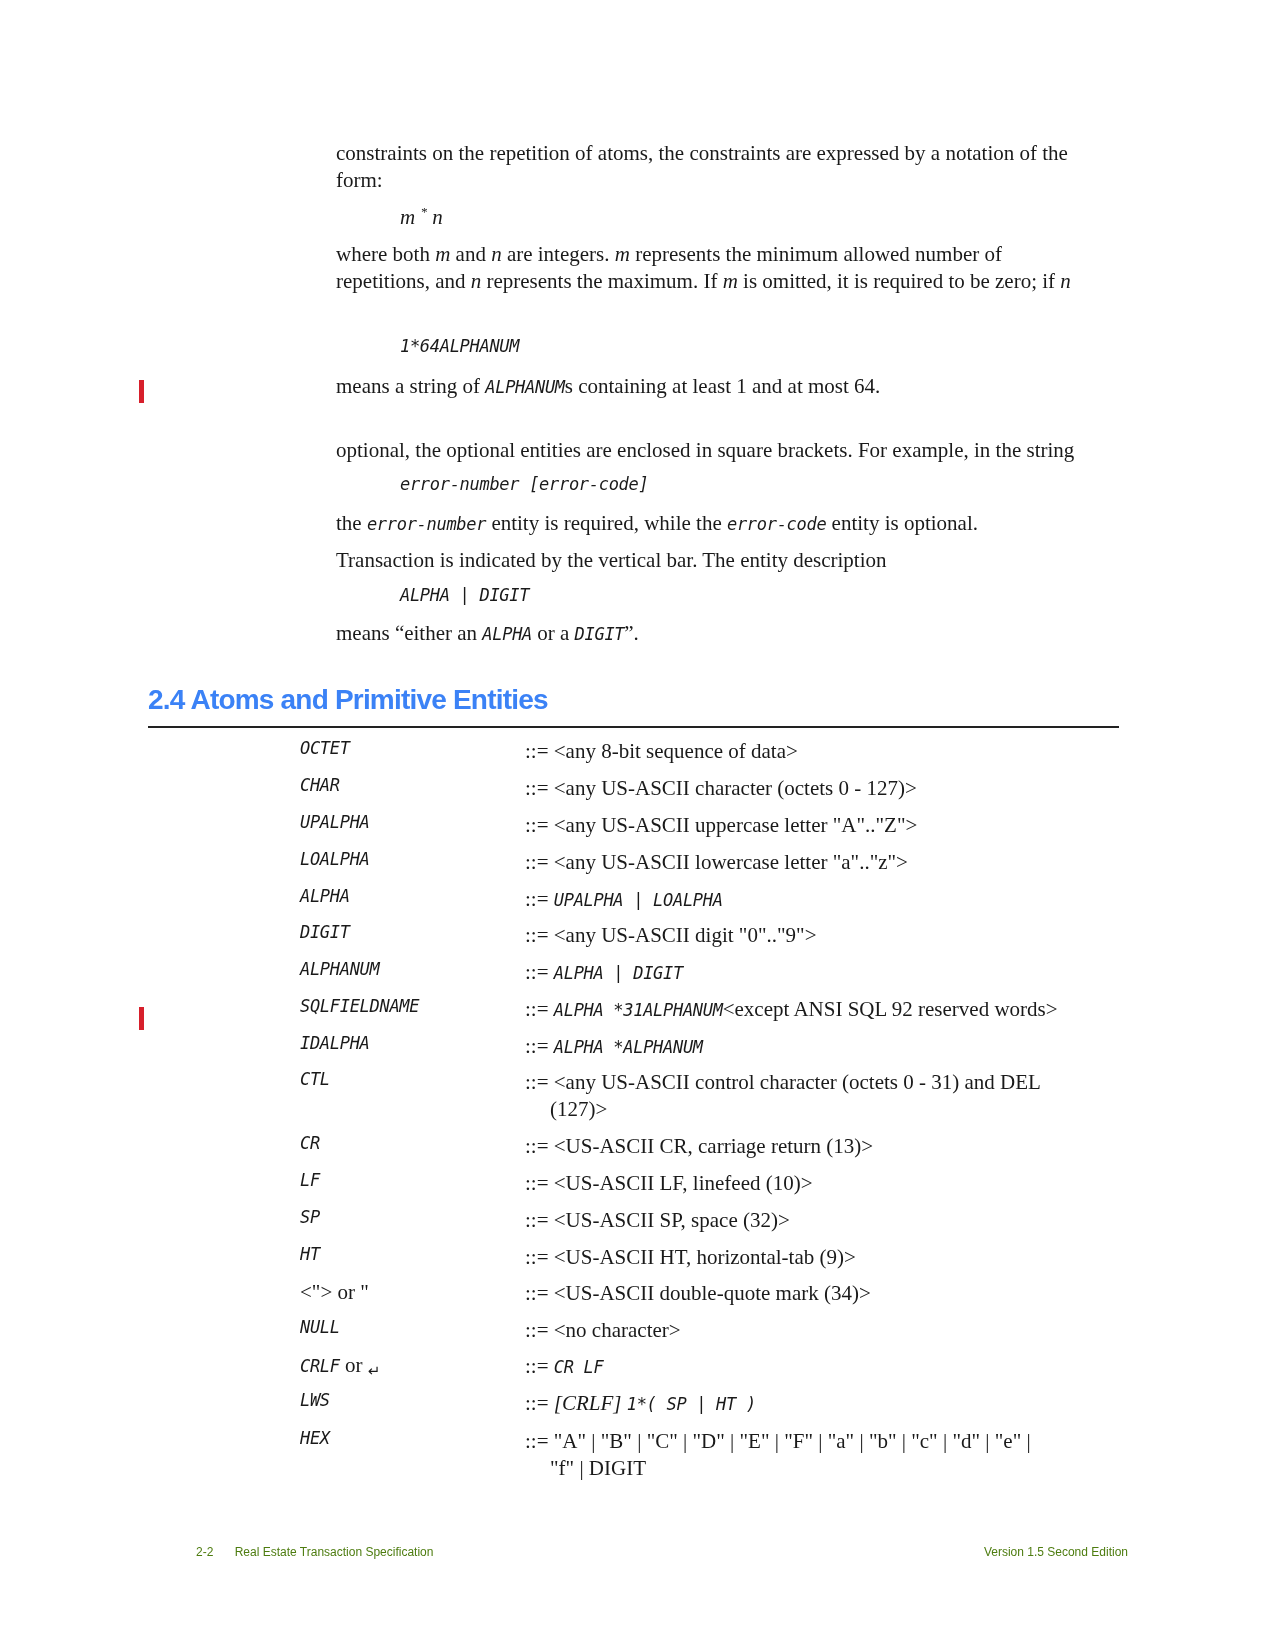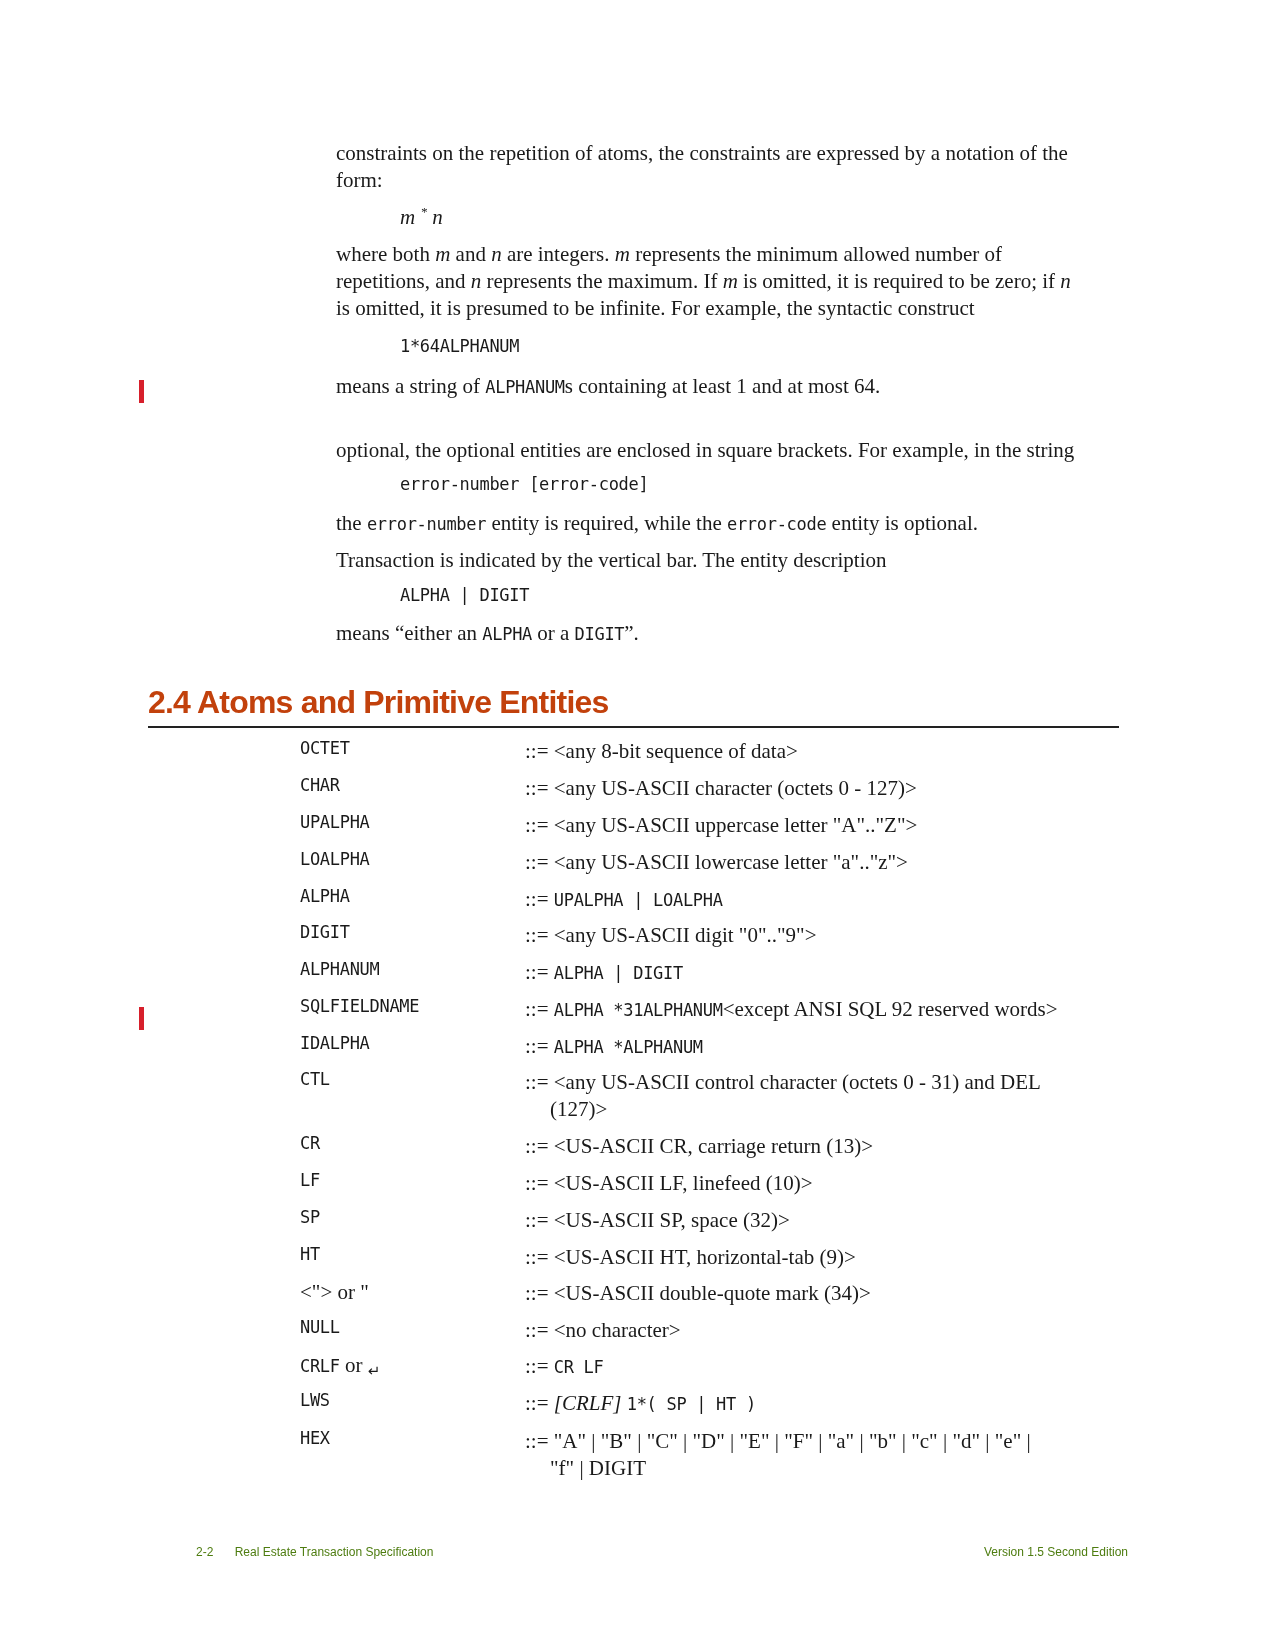--- a/index.html
+++ b/index.html
@@ -1,23 +1,23 @@
 <!DOCTYPE html>
 <html><head>
 <meta charset="utf-8">
 <style>
   html, body { margin: 0; padding: 0; background: #ffffff; }
   body { width: 1275px; height: 1650px; position: relative; overflow: hidden; color: #1a1a1a; }
   .serif { font-family: "Liberation Serif", "DejaVu Serif", serif; font-size: 21px; }
-  .mono-i { font-family: "DejaVu Sans Mono", "Liberation Mono", monospace; font-size: 17px; letter-spacing: -0.3px; }
+  .mono-i { font-family: "DejaVu Sans Mono", "Liberation Mono", monospace; font-style: italic; font-size: 17px; letter-spacing: -0.3px; }
   .para { position: absolute; left: 300px; width: 820px; line-height: 27px; margin-left: 36px; }
   .code-line { position: absolute; left: 400px; }
   .ital { font-style: italic; }
   .change-bar { position: absolute; left: 139px; width: 5px; height: 23px; background: #d71f2b; }
-  .heading { position: absolute; left: 148px; top: 684px; font-family: "Liberation Sans", "DejaVu Sans", sans-serif; font-weight: bold; font-size: 32px; letter-spacing: -0.8px; color: #c2410c; }
+  .heading { position: absolute; left: 148px; top: 684px; font-family: "Liberation Sans", "DejaVu Sans", sans-serif; font-weight: bold; font-size: 28px; letter-spacing: -0.8px; color: #3b82f6; }
   .rule { position: absolute; left: 148px; top: 726px; width: 971px; height: 1.5px; background: #222; }
   .row { position: absolute; left: 300px; width: 820px; }
   .row .term { position: absolute; left: 0; }
   .row .def { position: absolute; left: 225px; width: 600px; line-height: 27px; }
   .row .def .cont { display: block; padding-left: 25px; }
   .footer { position: absolute; top: 1545px; font-family: "Liberation Sans", "DejaVu Sans", sans-serif; font-size: 12px; color: #4d7c0f; margin-left: 48px; }
   .footer-left { left: 148px; }
   .footer-left .pg { margin-right: 18px; }
   .footer-right { right: 147px; }
   .return-icon { display: inline-block; font-family: "DejaVu Sans", sans-serif; font-size: 15px; vertical-align: -4px; }
@@ -35,21 +35,20 @@
 
 <div class="code-line serif ital" style="top:204px">
   <span>m</span>
   <sup style="font-size:13px">*</sup>
   <span>n</span>
 </div>
 
 <div class="para serif" style="top:241px">
   <span>where both </span><i>m</i><span> and </span><i>n</i><span> are integers. </span><i>m</i><span> represents the minimum allowed number of</span><br>
   <span>repetitions, and </span><i>n</i><span> represents the maximum. If </span><i>m</i><span> is omitted, it is required to be zero; if </span><i>n</i><br>
-  <span>is omitted, it is presumed to be infinite. For example, the syntactic construct</span>
 </div>
 
 <div class="code-line mono-i" style="top:336px">1*64ALPHANUM</div>
 
 <div class="para serif" style="top:373px">
   <span>means a string of </span><span class="mono-i">ALPHANUM</span><span>s containing at least 1 and at most 64.</span>
 </div>
 
 <div class="para serif" style="top:410px">
   <br>

